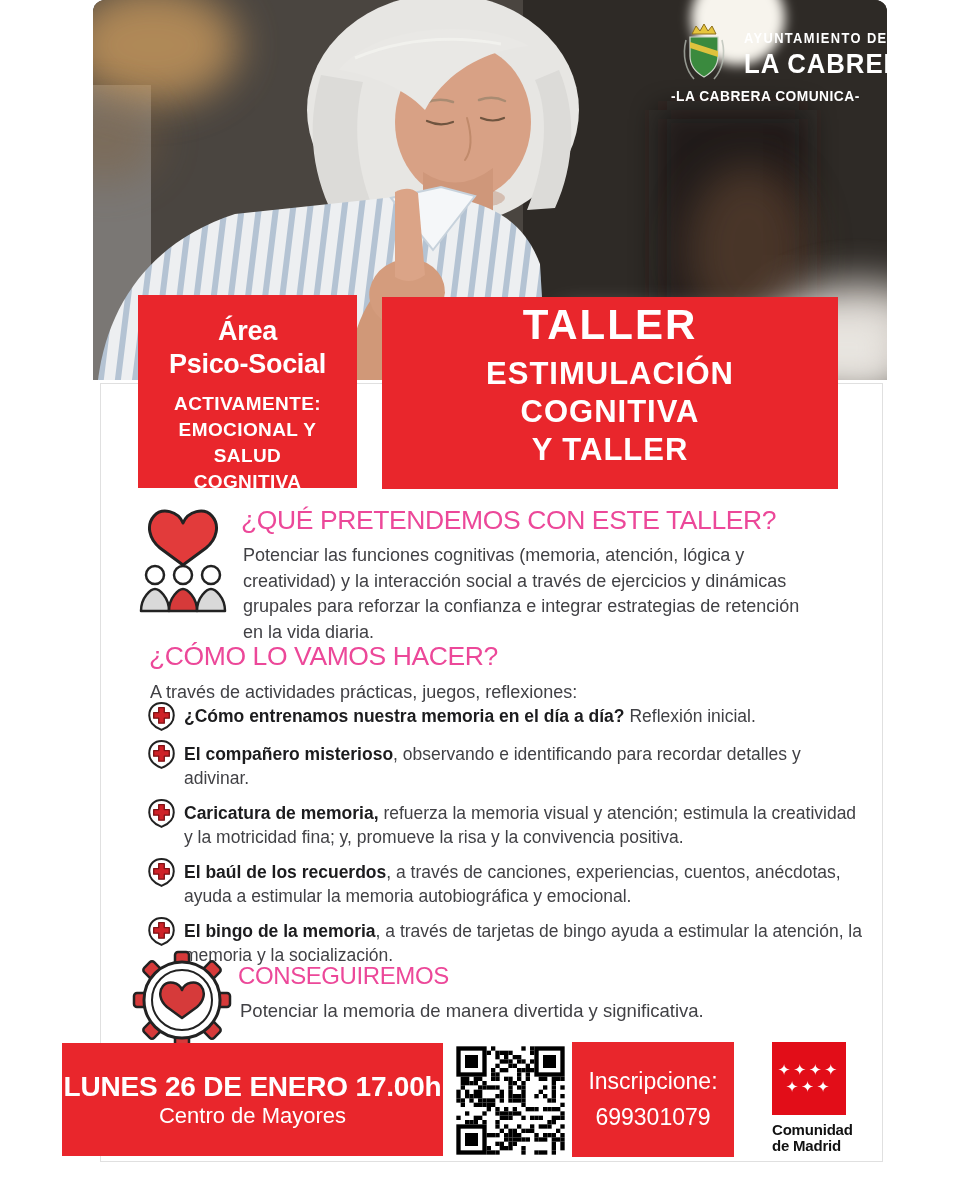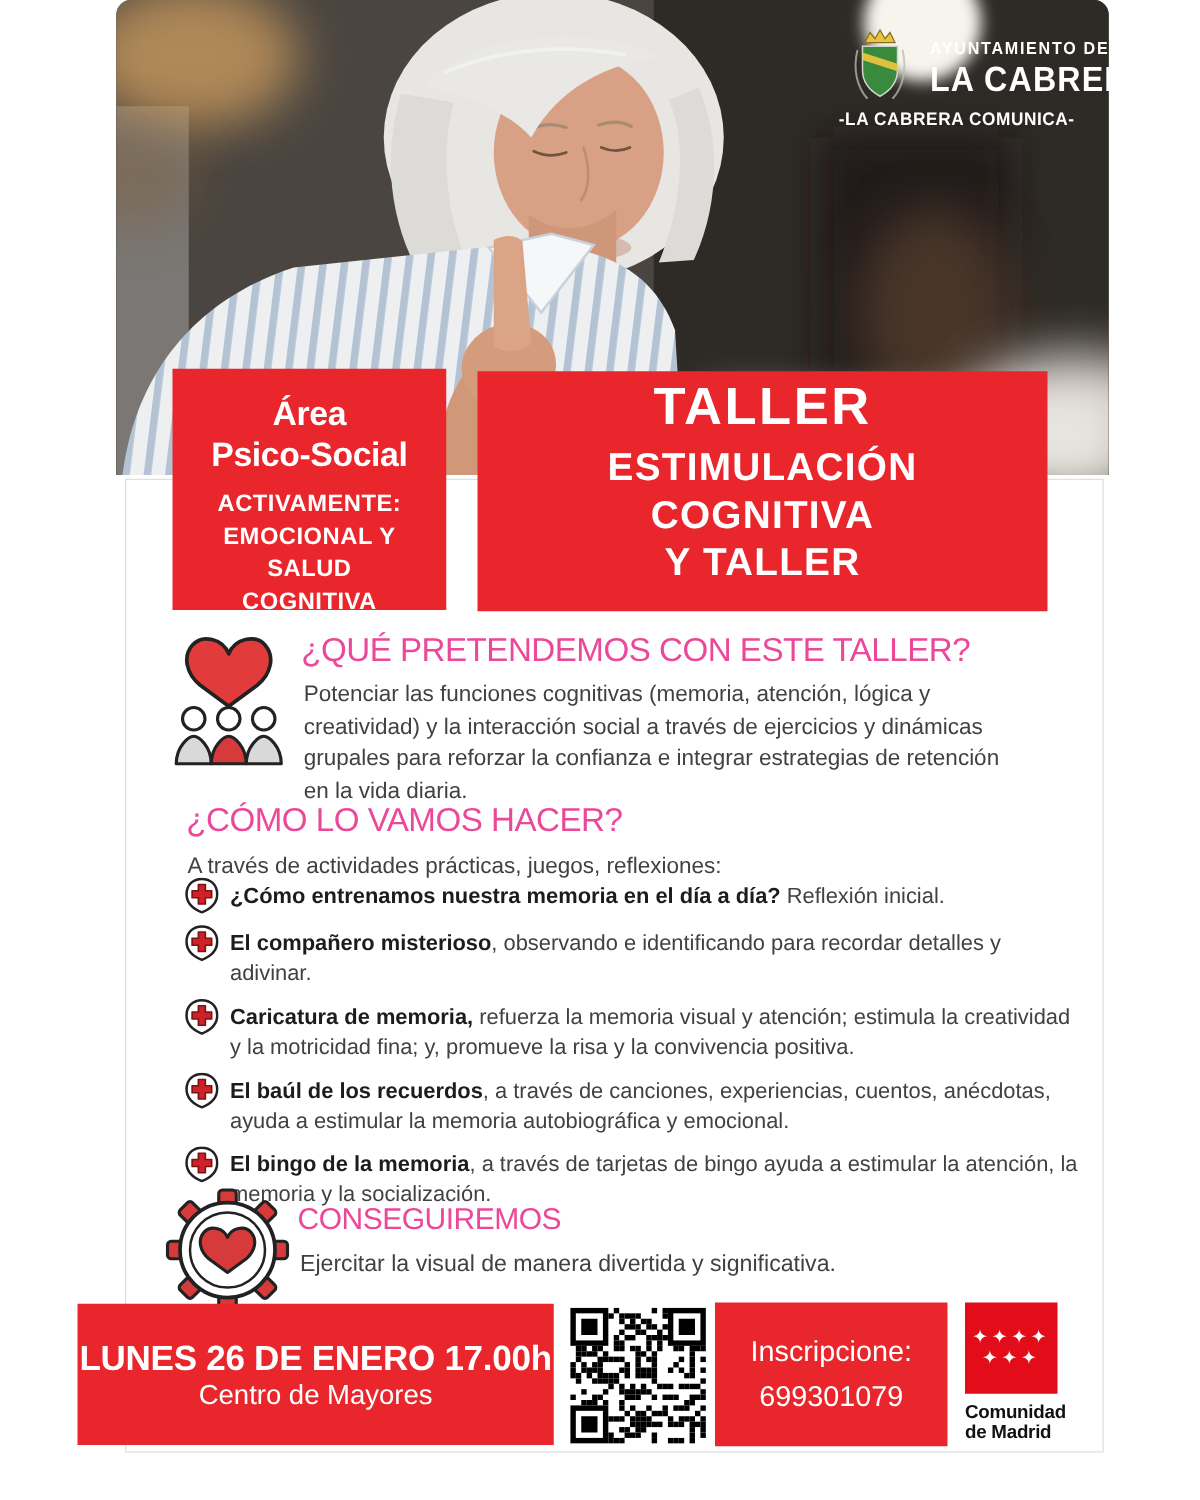--- a/index.html
+++ b/index.html
@@ -35,21 +35,21 @@
   .bullet{display:flex;align-items:flex-start;}
   .bullet .bicon{flex:0 0 27px;width:27px;height:29px;margin-right:9px;margin-top:-2px;}
   .bullet p{margin:0;font-size:17.5px;line-height:24px;color:#414145;}
   .bullet b{color:#1c1c1e;}
   
   .date-box{left:62px;top:1043px;width:381px;height:113px;display:flex;flex-direction:column;
             align-items:center;justify-content:center;}
   .date-box .d1{font-size:28px;font-weight:700;letter-spacing:-.2px;}
   .date-box .d2{font-size:22px;font-weight:400;}
   .qr{position:absolute;left:452px;top:1042px;width:117px;height:117px;background:#fff;}
-  .insc-box{left:572px;top:1042px;width:186px;height:115px;display:flex;flex-direction:column;
+  .insc-box{left:572px;top:1042px;width:162px;height:115px;display:flex;flex-direction:column;
             align-items:center;justify-content:center;gap:9px;}
   .insc-box .i1,.insc-box .i2{font-size:23px;font-weight:400;}
   .madrid{position:absolute;left:772px;top:1042px;width:74px;}
   .madrid .sq{width:74px;height:73px;background:#e20d18;display:flex;flex-direction:column;
               align-items:center;justify-content:center;gap:1px;}
   .madrid .stars{color:#fff;font-size:15px;letter-spacing:3px;line-height:16px;white-space:nowrap;}
   .madrid .txt{margin-top:7px;font-size:15px;font-weight:700;color:#111;line-height:16px;letter-spacing:-.2px;}
 </style>
 </head>
 <body>
@@ -202,21 +202,21 @@
       <rect x="13" y="13" width="14" height="14" rx="3" transform="rotate(-45 20 20)"></rect>
       <rect x="73" y="13" width="14" height="14" rx="3" transform="rotate(45 80 20)"></rect>
       <rect x="13" y="73" width="14" height="14" rx="3" transform="rotate(45 20 80)"></rect>
       <rect x="73" y="73" width="14" height="14" rx="3" transform="rotate(-45 80 80)"></rect>
     </g>
     <circle cx="50" cy="50" r="38" fill="#fff" stroke="#222" stroke-width="3"></circle>
     <circle cx="50" cy="50" r="30" fill="#fff" stroke="#222" stroke-width="2"></circle>
     <path d="M50 40 C47 32 36 30 31 36 C26 42 28 51 35 57 L50 68 L65 57 C72 51 74 42 69 36 C64 30 53 32 50 40 Z" fill="#d63a3a" stroke="#222" stroke-width="2.5" stroke-linejoin="round"></path>
   </svg>
   <div class="h2" style="left:238px;top:962px;font-size:24px">CONSEGUIREMOS</div>
-  <div class="body-text" style="left:240px;top:998px;width:600px;font-size:18.5px">Ejercitar la visual de manera divertida y significativa.</div>
+  <div class="body-text" style="left:240px;top:998px;width:600px;font-size:18.5px">Potenciar la memoria de manera divertida y significativa.</div>
 
   <div class="redbox date-box">
     <div class="d1">LUNES 26 DE ENERO 17.00h</div>
     <div class="d2">Centro de Mayores</div>
   </div>
 
   <svg class="qr" id="qr-svg" viewBox="0 0 108 108">
       <rect width="108" height="108" fill="#fff"></rect>
       <rect x="36" y="4" width="4" height="4"></rect>
       <rect x="64" y="4" width="4" height="4"></rect>

